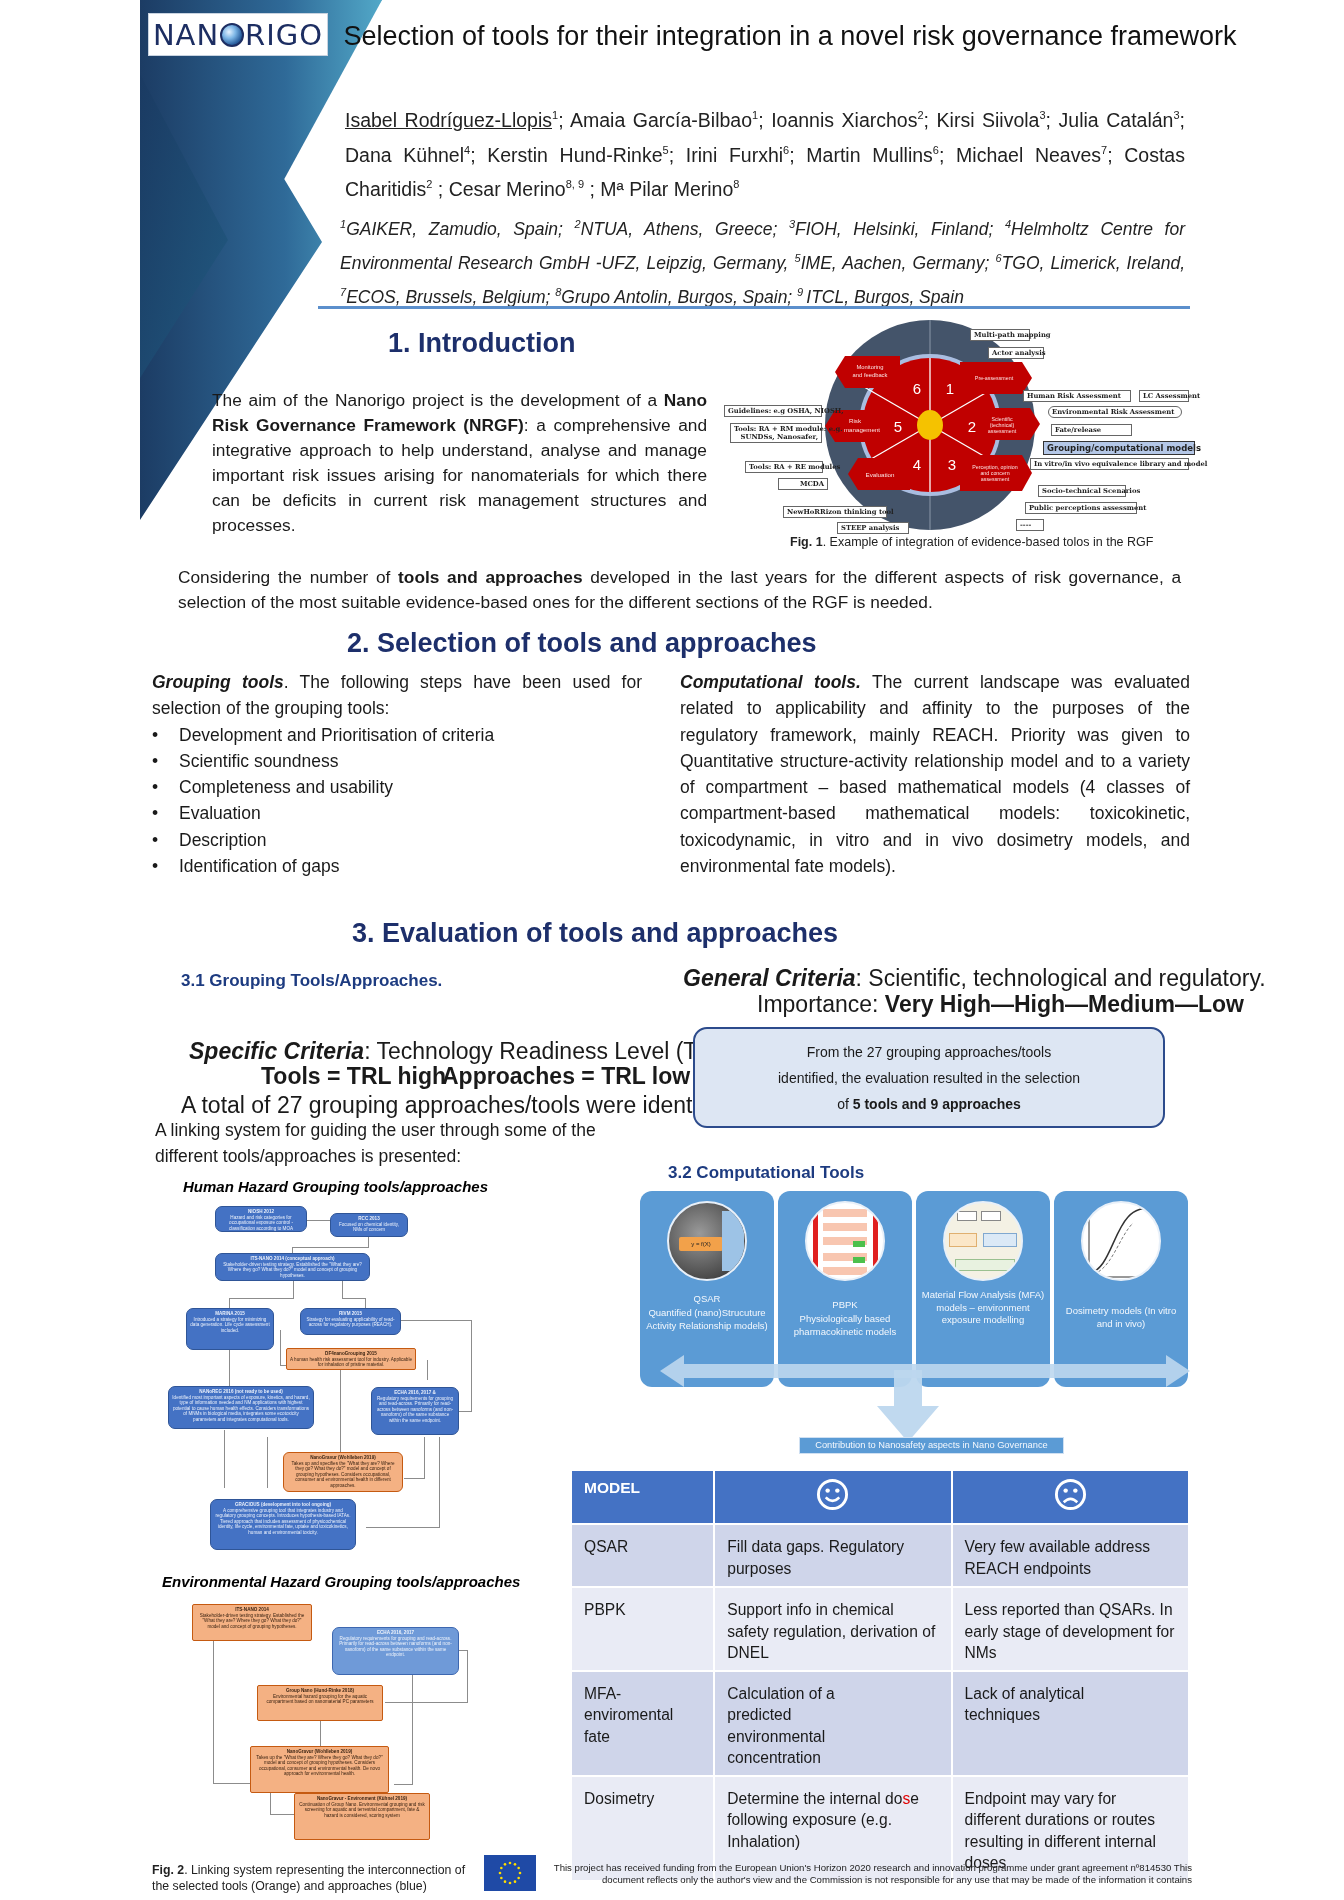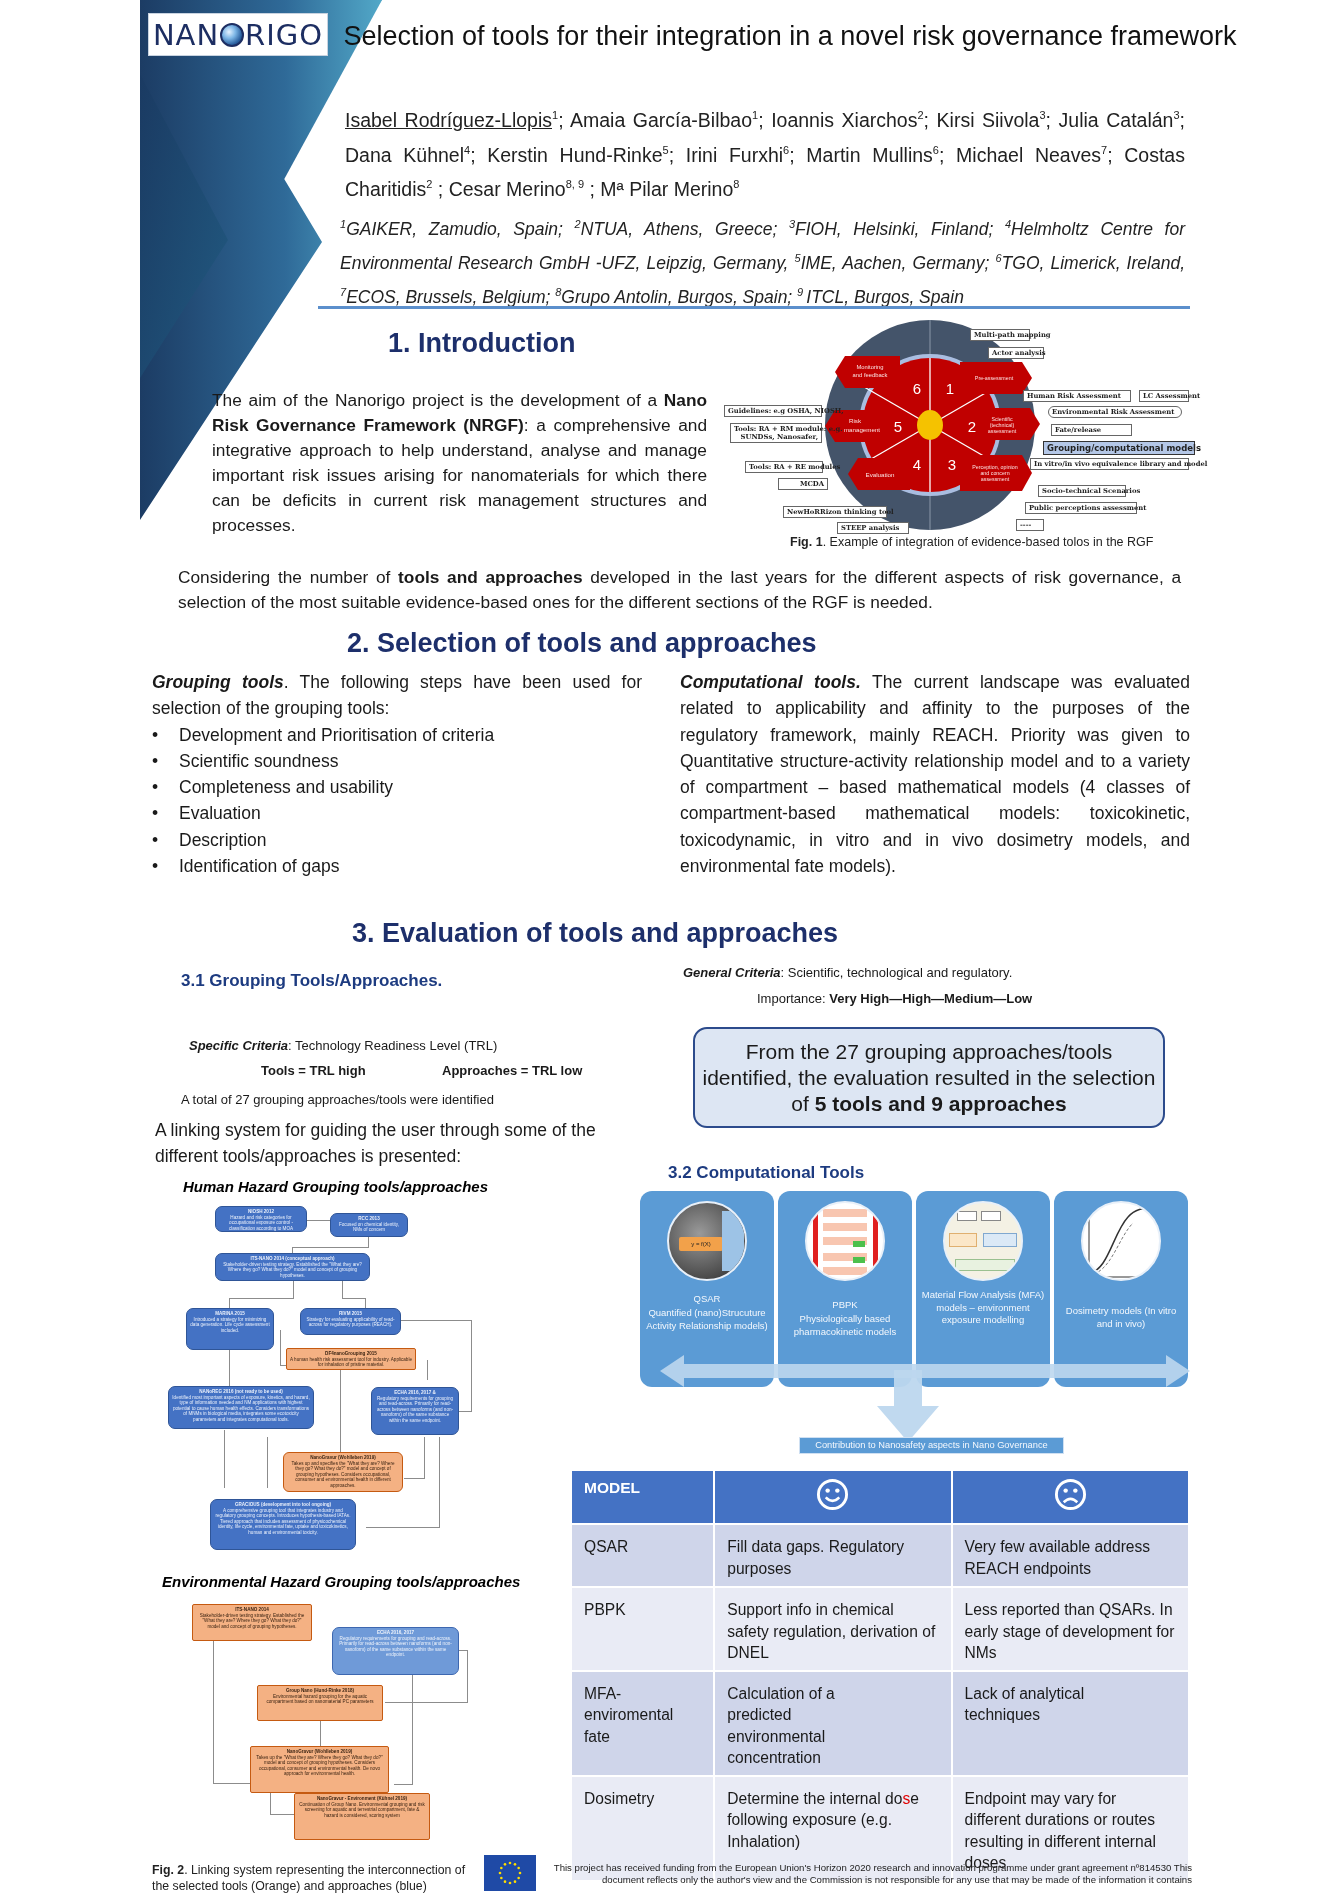--- a/index.html
+++ b/index.html
@@ -35,22 +35,22 @@
   .fbox.hl { background: #b4c7e7; border-color: #333; font-family: "DejaVu Sans", sans-serif; font-size: 8.5px; }
 
   
   .col { position: absolute; font-size: 17.5px; line-height: 26.3px; color: #1a1a1a; }
   .col ul { list-style: none; }
   .col li { position: relative; padding-left: 27px; }
   .col li::before { content: "•"; position: absolute; left: 0; }
 
   
   .sub { position: absolute; font-size: 17px; font-weight: bold; color: #1d3b80; white-space: nowrap; }
-  .line { position: absolute; font-size: 13px; color: #1a1a1a; white-space: nowrap; }
-  .resultbox { position: absolute; left: 693px; top: 1027px; width: 472px; height: 101px; background: #dde6f3; border: 2px solid #2c4b8c; border-radius: 14px; text-align: center; font-size: 21px; line-height: 26px; padding-top: 10px; color: #1a1a1a; }
+  .line { position: absolute; font-size: 23px; color: #1a1a1a; white-space: nowrap; }
+  .resultbox { position: absolute; left: 693px; top: 1027px; width: 472px; height: 101px; background: #dde6f3; border: 2px solid #2c4b8c; border-radius: 14px; text-align: center; font-size: 14px; line-height: 26px; padding-top: 10px; color: #1a1a1a; }
 
   
   .fig2title { position: absolute; font-size: 15px; font-weight: bold; font-style: italic; color: #000000; white-space: nowrap; }
   .nb { position: absolute; border-radius: 7px; font-size: 4.6px; line-height: 5.6px; text-align: center; padding: 2px 3px; overflow: hidden; }
   .nb.blue { background: #4472c4; color: #eaf0fb; border: 1px solid #2f5597; }
   .nb.lblue { background: #6f9ad8; color: #eef3fb; border: 1px solid #3d67b0; }
   .nb.orange { background: #f4b183; color: #3b2413; border: 1px solid #c55a11; border-radius: 2px; }
   .nb.orange.r { border-radius: 6px; }
   .nb b { display: block; }
   .conn { position: absolute; background: #8c8c8c; }

